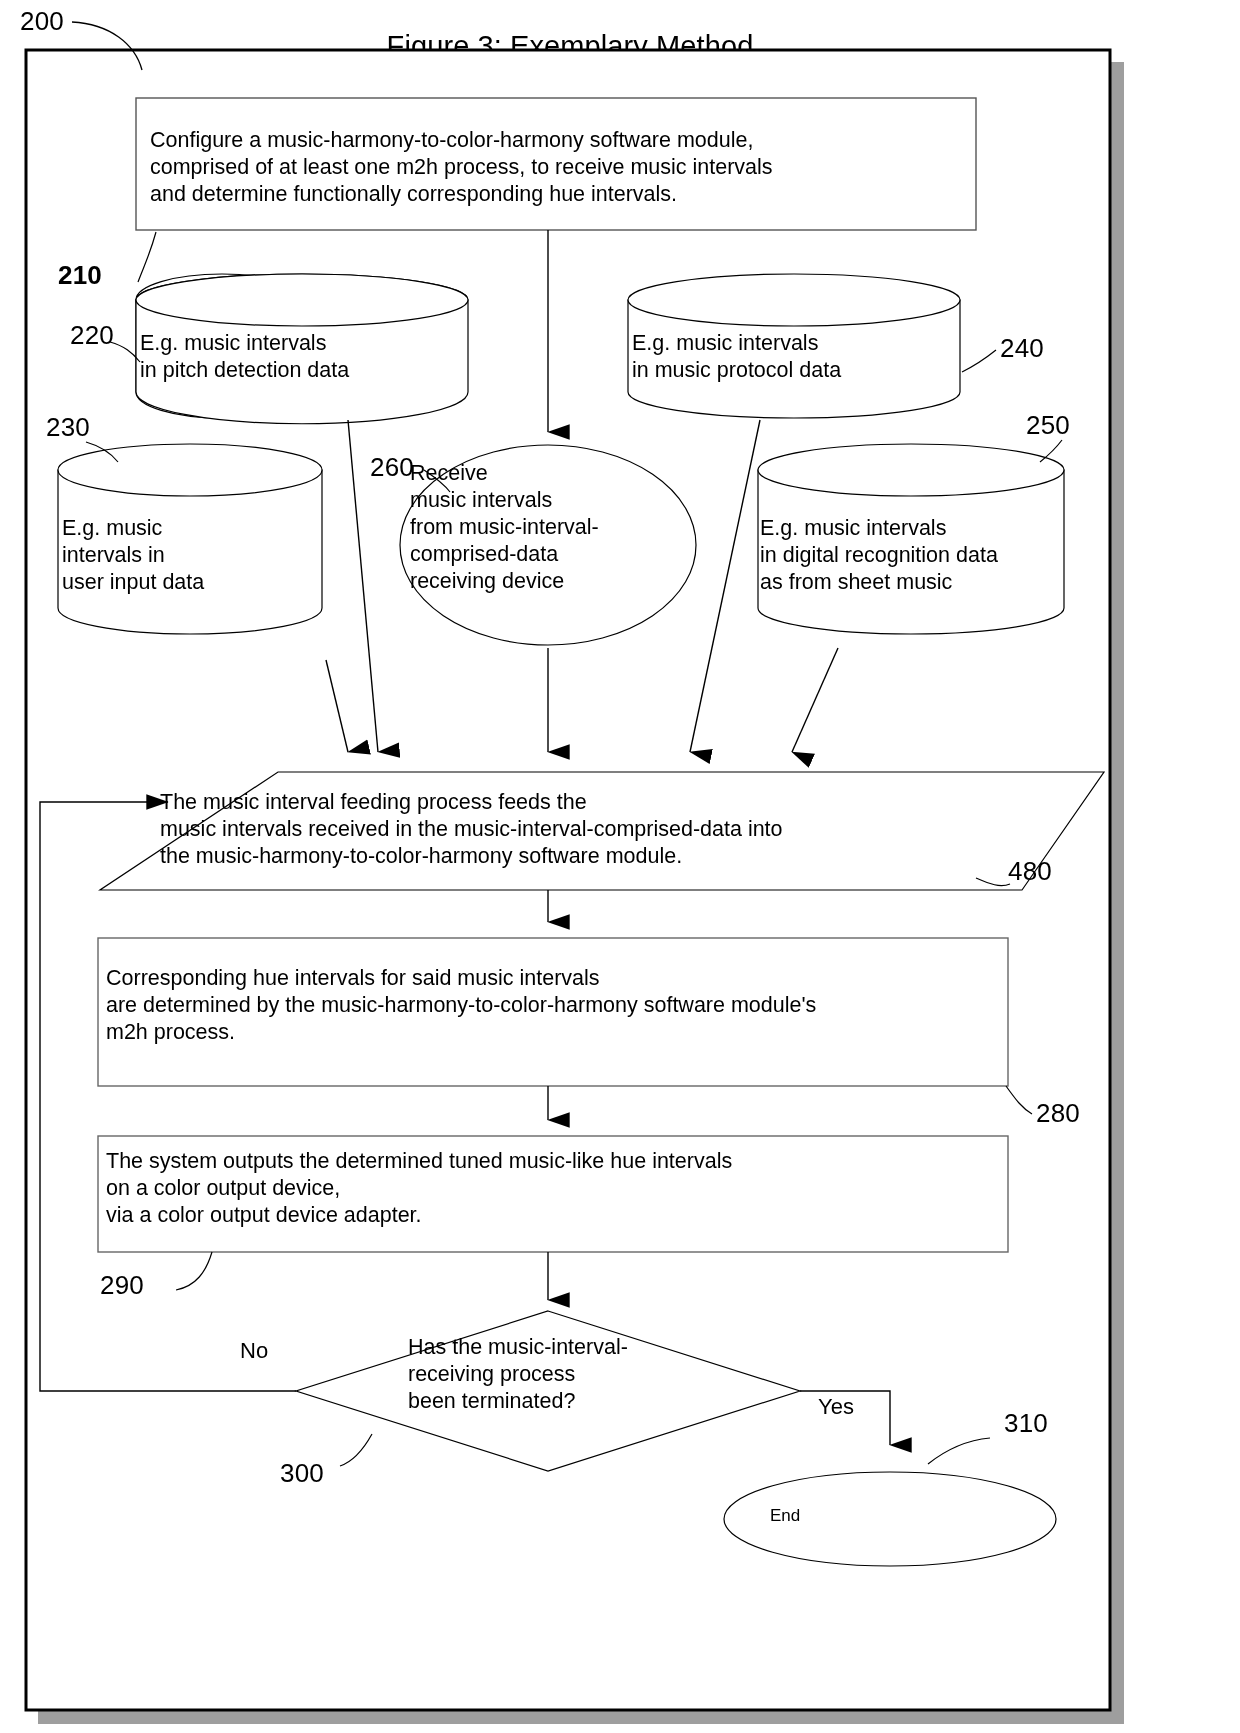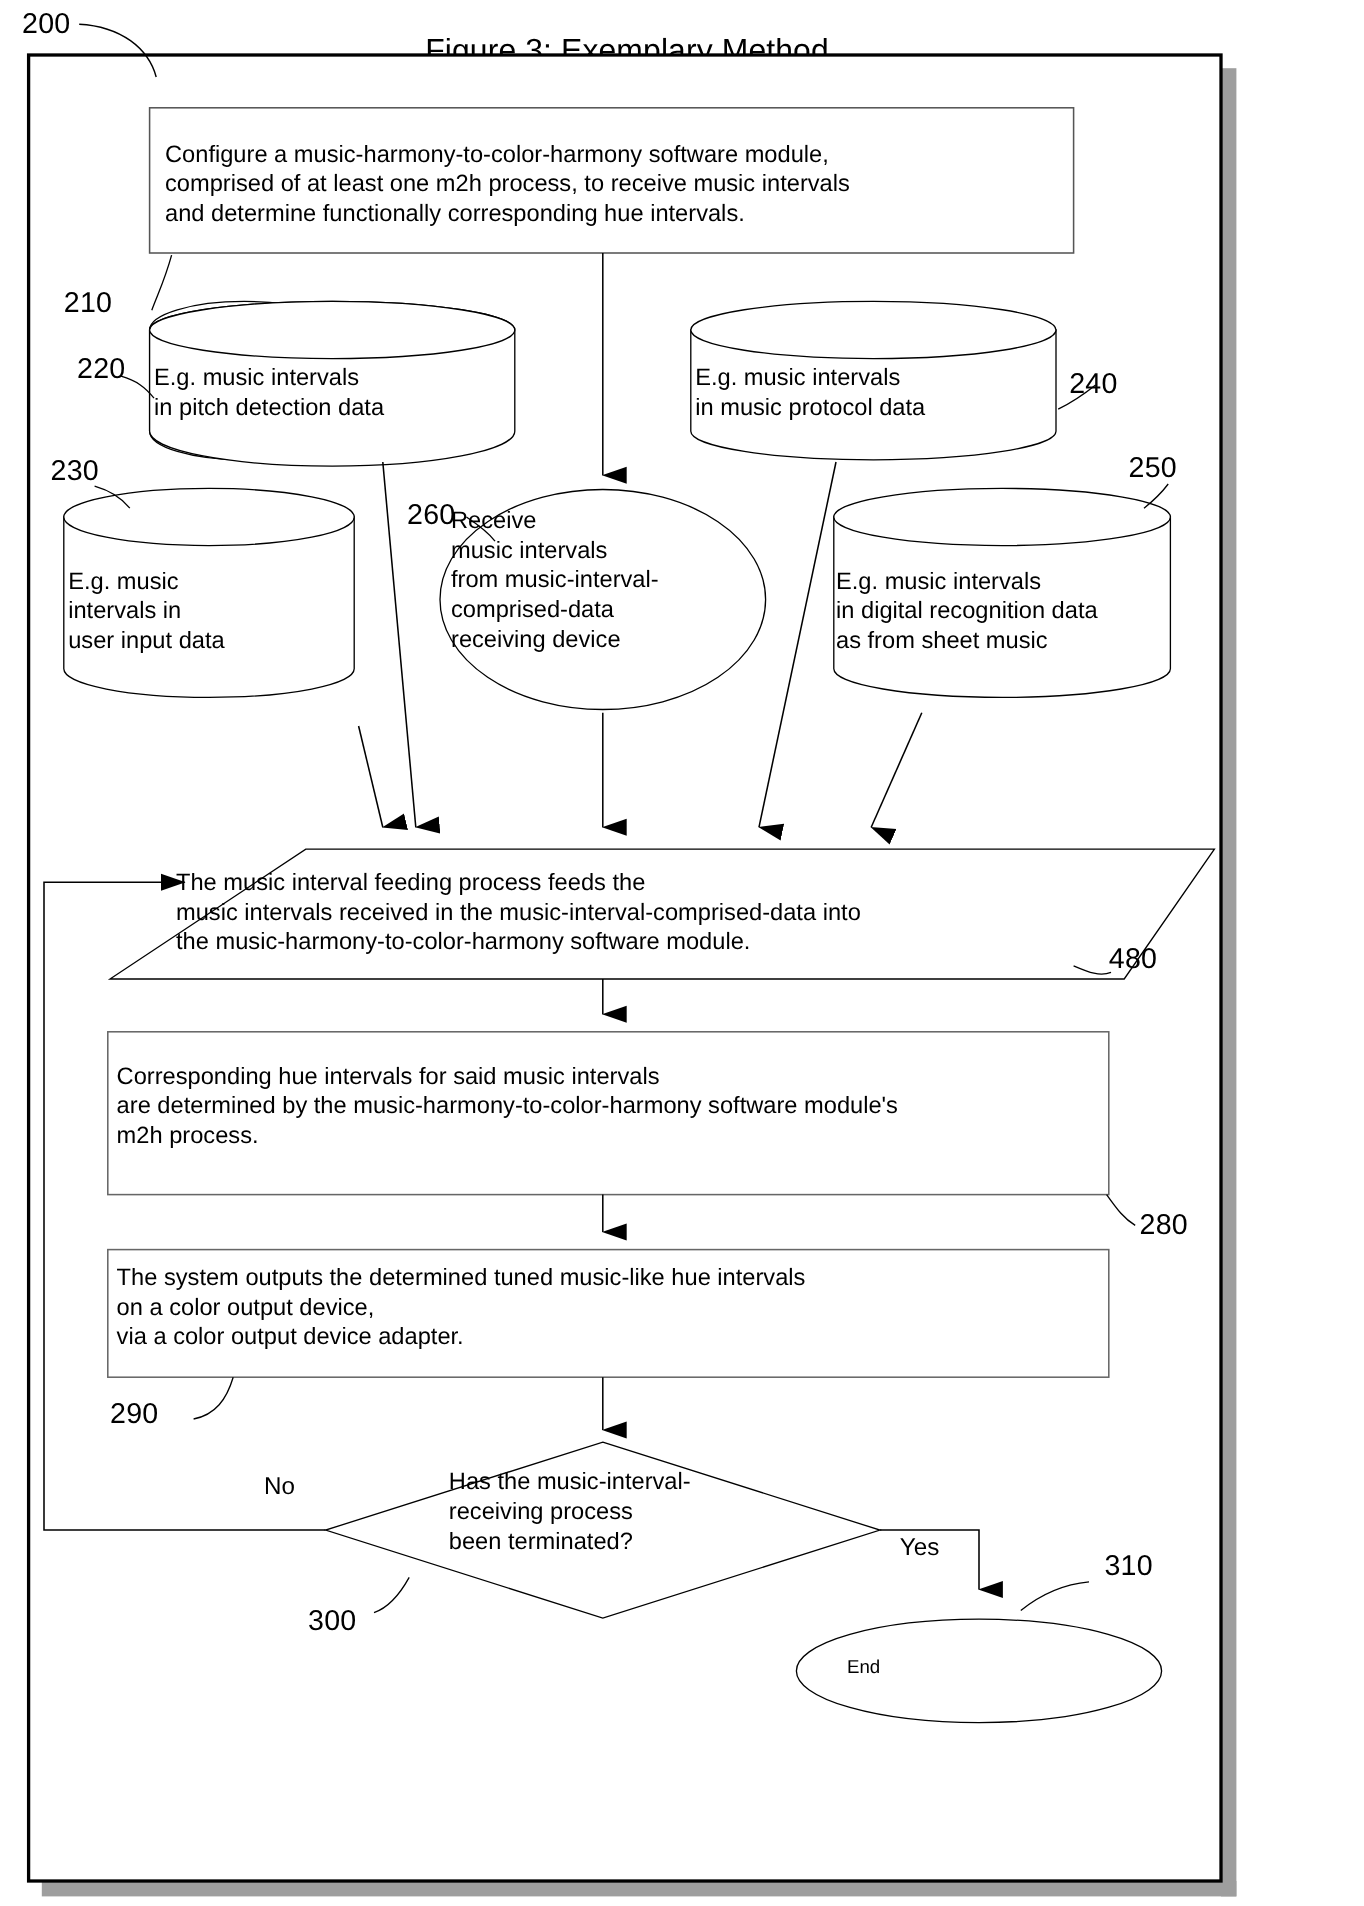--- a/index.html
+++ b/index.html
@@ -144,34 +144,34 @@
 
     <path d="M 800 1391 L 890 1391 L 890 1445" fill="none" stroke="#000" stroke-width="1.4" marker-end="url(#solidArrow)"></path>
 
     <ellipse cx="890" cy="1519" rx="166" ry="47" fill="#ffffff" stroke="#000" stroke-width="1.2"></ellipse>
     <path d="M 928 1464 C 948 1448 968 1440 990 1438" fill="none" stroke="#000" stroke-width="1.2"></path>
   </svg>
 
   <div class="node-text" style="left:150px; top:127px; width:812px;">Configure a music-harmony-to-color-harmony software module,
 comprised of at least one m2h process, to receive music intervals
 and determine functionally corresponding hue intervals.</div>
-  <div class="ref-num" style="left:58px; top:262px;">210</div>
+  <div class="ref-num" style="left:58px; top:262px;font-weight:bold;">210</div>
 
   <div class="node-text" style="left:140px; top:330px; width:324px;">E.g. music intervals
 in pitch detection data</div>
   <div class="ref-num" style="left:70px; top:322px;">220</div>
 
   <div class="node-text" style="left:62px; top:515px; width:256px;">E.g. music
 intervals in
 user input data</div>
   <div class="ref-num" style="left:46px; top:414px;">230</div>
 
   <div class="node-text" style="left:632px; top:330px; width:324px;">E.g. music intervals
 in music protocol data</div>
-  <div class="ref-num" style="left:972px; top:335px;">240</div>
+  <div class="ref-num" style="left:1000px; top:335px;">240</div>
 
   <div class="node-text" style="left:760px; top:515px; width:302px;">E.g. music intervals
 in digital recognition data
 as from sheet music</div>
   <div class="ref-num" style="left:1026px; top:412px;">250</div>
 
   <div class="node-text" style="left:410px; top:460px; width:276px;">Receive
 music intervals
 from music-interval-
 comprised-data

